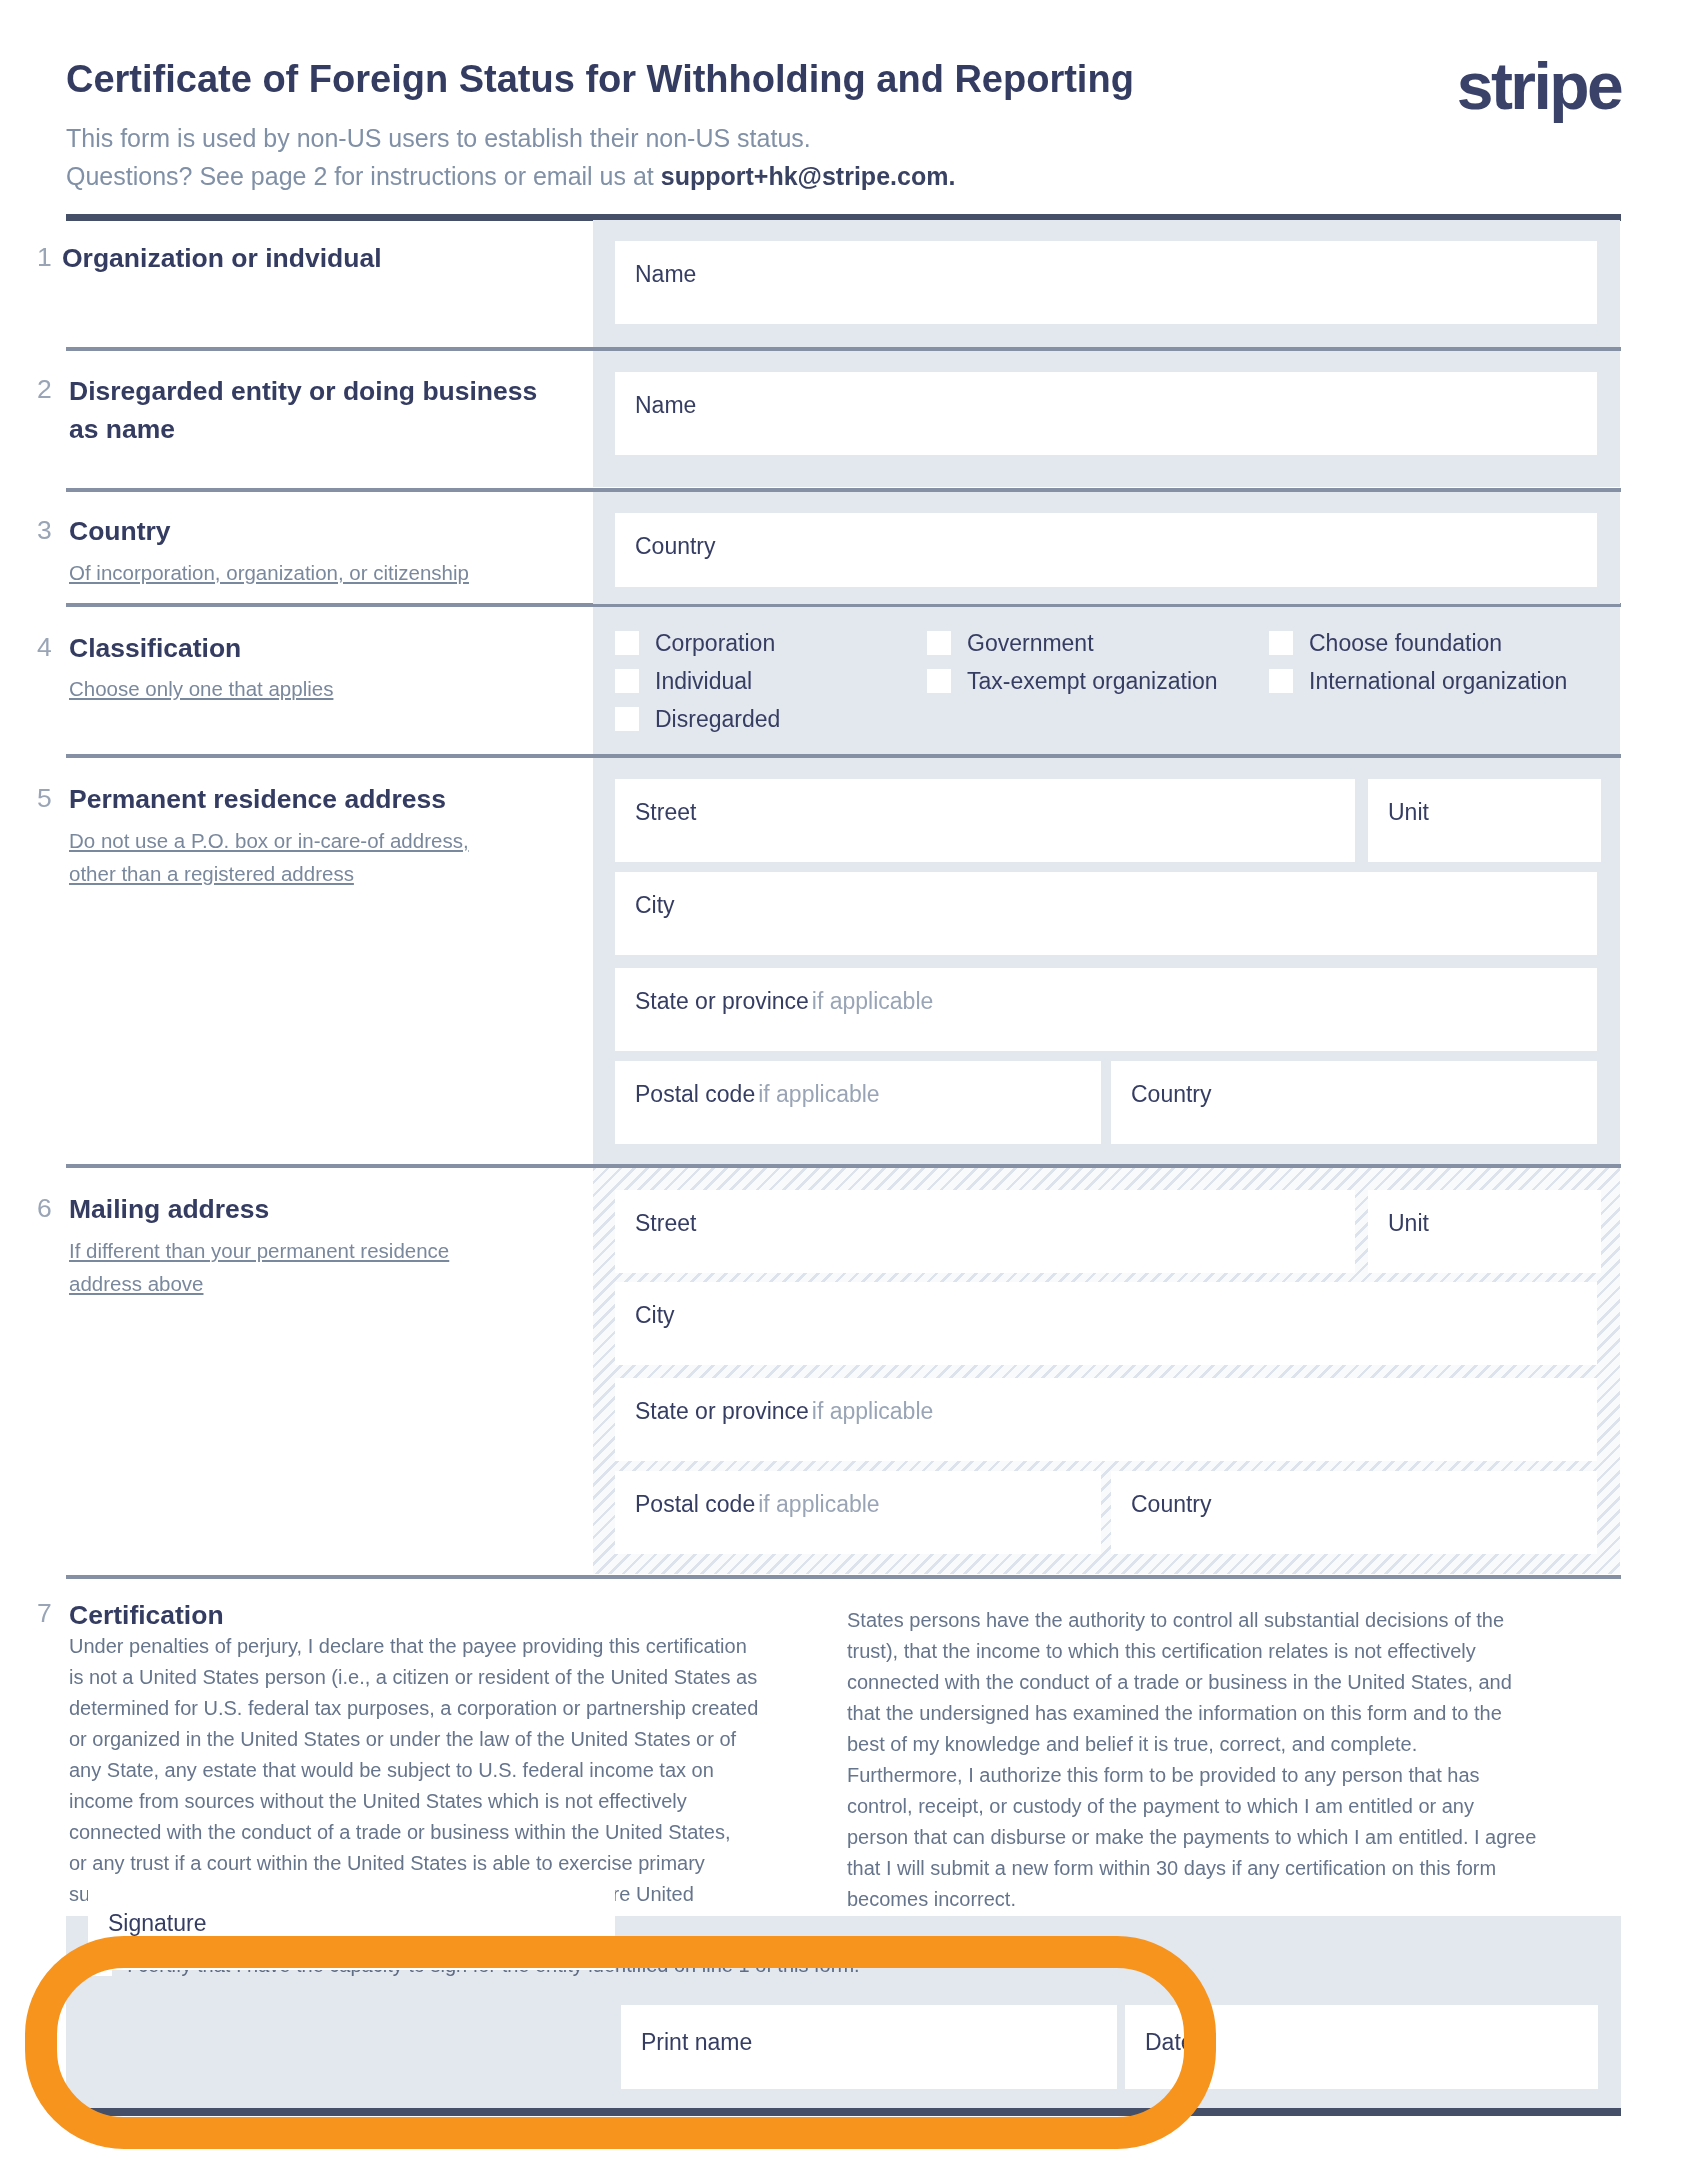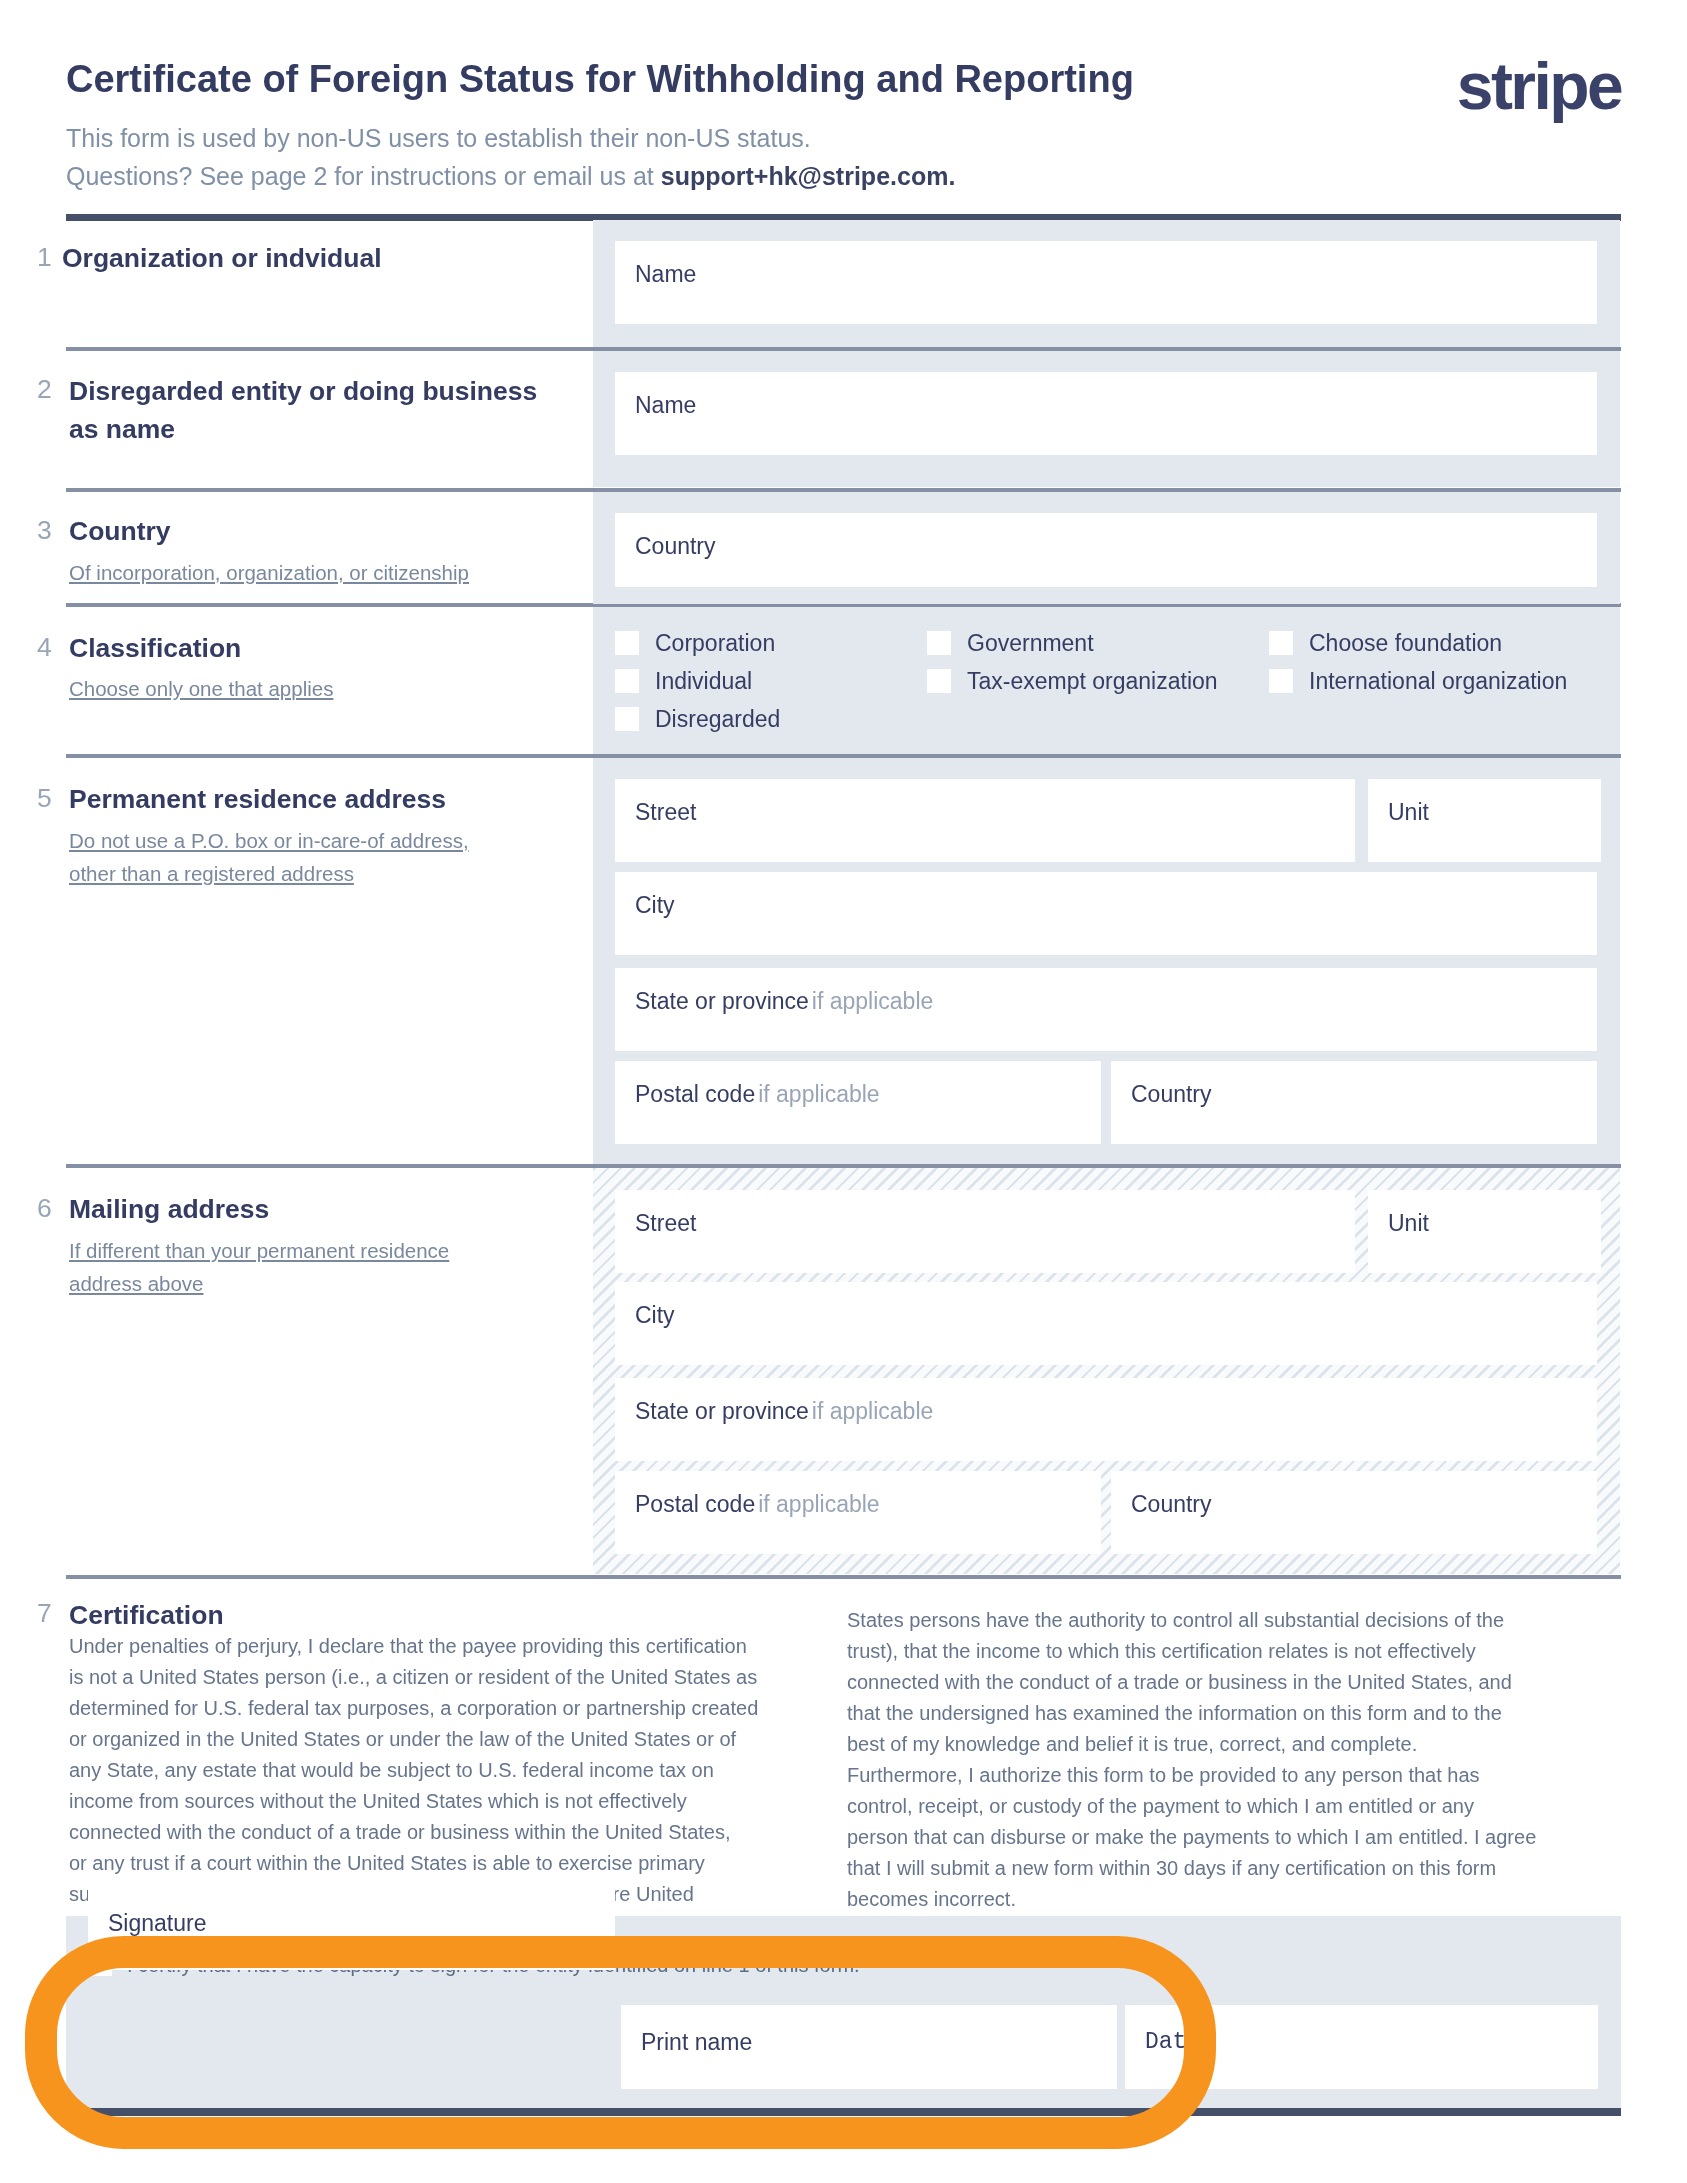--- a/index.html
+++ b/index.html
@@ -186,20 +186,20 @@
 
   <div class="abs cb" style="left:88px;top:1952px;"></div>
   <div class="abs sigchecklabel" style="left:127px;top:1954px;">I certify that I have the capacity to sign for the entity identified on line 1 of this form.</div>
 
   <div class="abs ibox" style="left:88px;top:1886px;width:527px;height:84px;padding-top:24px;">
     <span class="flabel">Signature</span>
   </div>
   <div class="abs ibox" style="left:621px;top:2005px;width:496px;height:84px;padding-top:24px;">
     <span class="flabel">Print name</span>
   </div>
-  <div class="abs ibox" style="left:1125px;top:2005px;width:473px;height:84px;padding-top:24px;font-family:Liberation Mono, monospace;">
+  <div class="abs ibox" style="left:1125px;top:2005px;width:473px;height:84px;padding-top:24px;">
     <span class="flabel">Date</span>
   </div>
 
   <div class="abs highlight" style="left:25px;top:1936px;width:1191px;height:213px;"></div>
 
 </div>
 
 
 </body></html>

